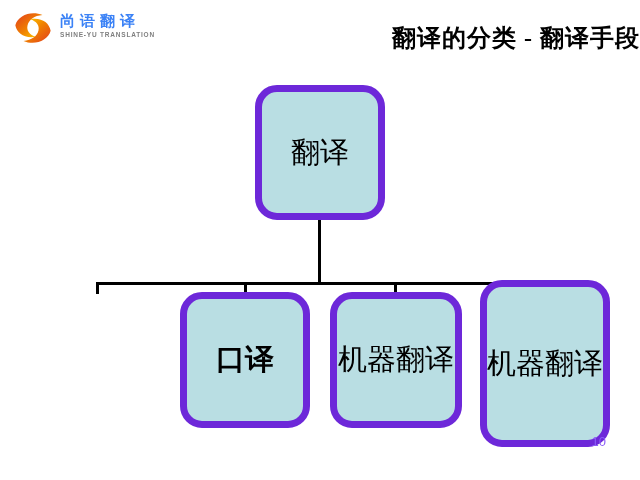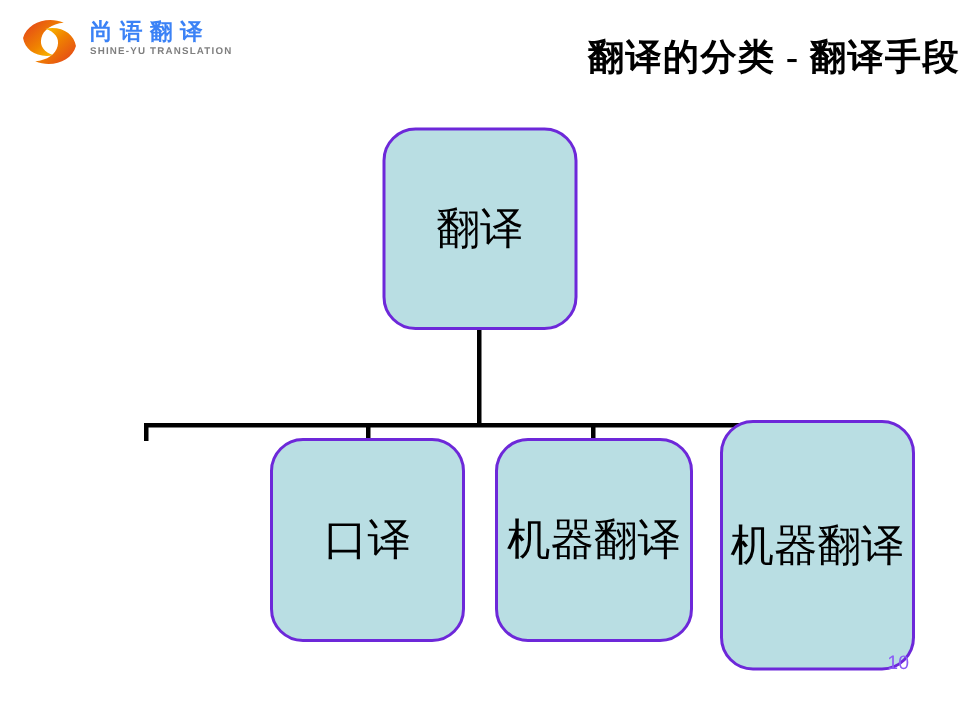--- a/index.html
+++ b/index.html
@@ -64,33 +64,33 @@
     color: #000000;
     letter-spacing: 1px;
     white-space: nowrap;
   }
 
   
   .node {
     position: absolute;
     box-sizing: border-box;
     background: #b9dee3;
-    border: 2px solid #6d28d9;
+    border: 7px solid #6d28d9;
     border-radius: 22px;
     display: flex;
     align-items: center;
     justify-content: center;
     font-family: "Liberation Serif", "DejaVu Serif", serif;
     font-size: 29px;
     color: #000000;
     white-space: nowrap;
   }
   .node-root  { left: 255px; top:  85px; width: 130px; height: 135px; }
   .node-c0    { left:  32px; top: 292px; width: 130px; height: 136px; }
-  .node-c1    { left: 180px; top: 292px; width: 130px; height: 136px; }
+  .node-c1    { left: 180px; top: 292px; width: 130px; height: 136px; font-weight: bold; }
   .node-c2    { left: 330px; top: 292px; width: 132px; height: 136px; }
   .node-c3    { left: 480px; top: 280px; width: 130px; height: 167px; font-family: Liberation Serif, serif; }
 
   
   .conn {
     position: absolute;
     background: #000000;
   }
   .conn-root-drop { left: 318px; top: 220px; width: 3px;   height: 64px; }
   .conn-rail      { left:  96px; top: 282px; width: 450px; height: 3px;  }

